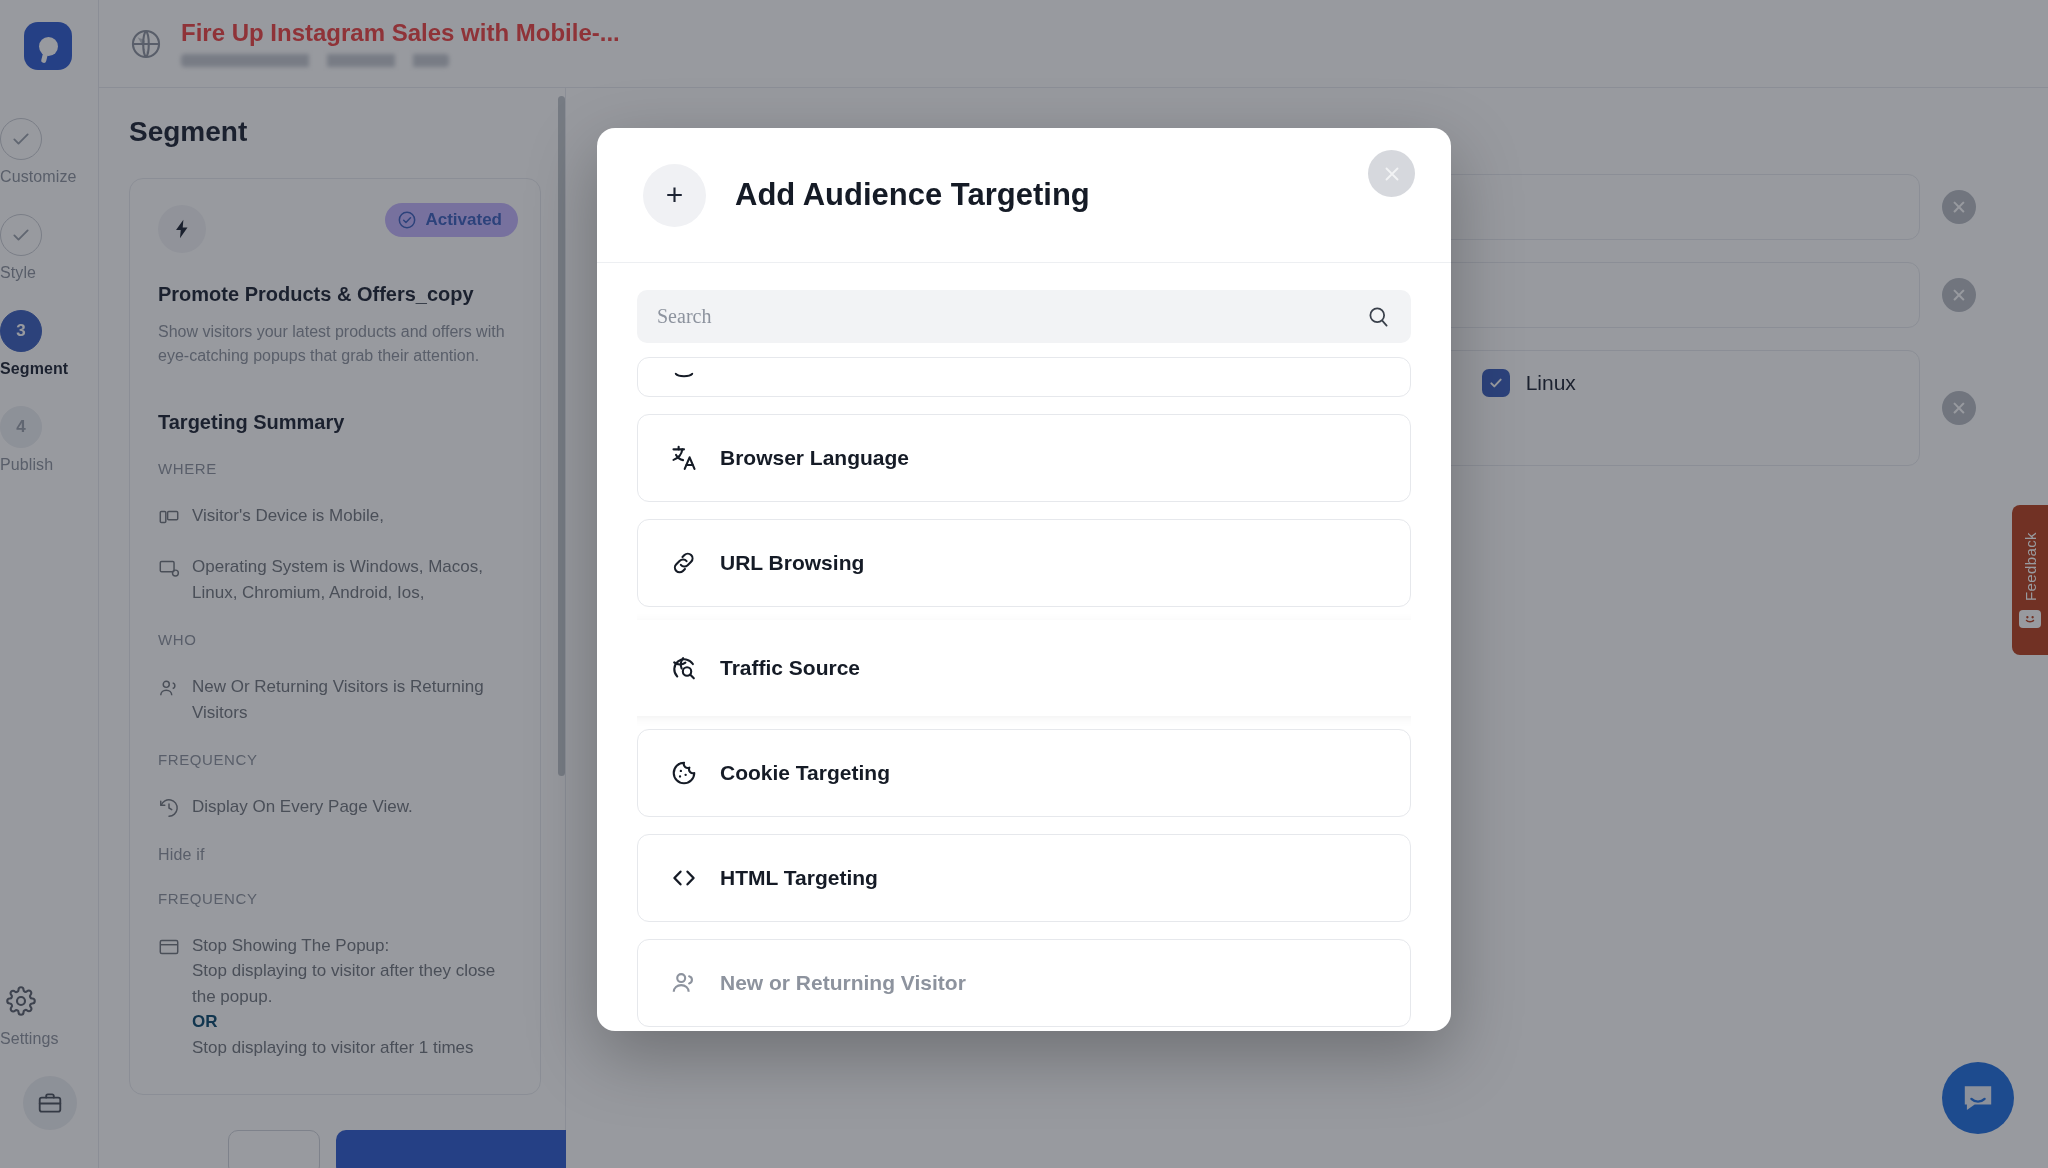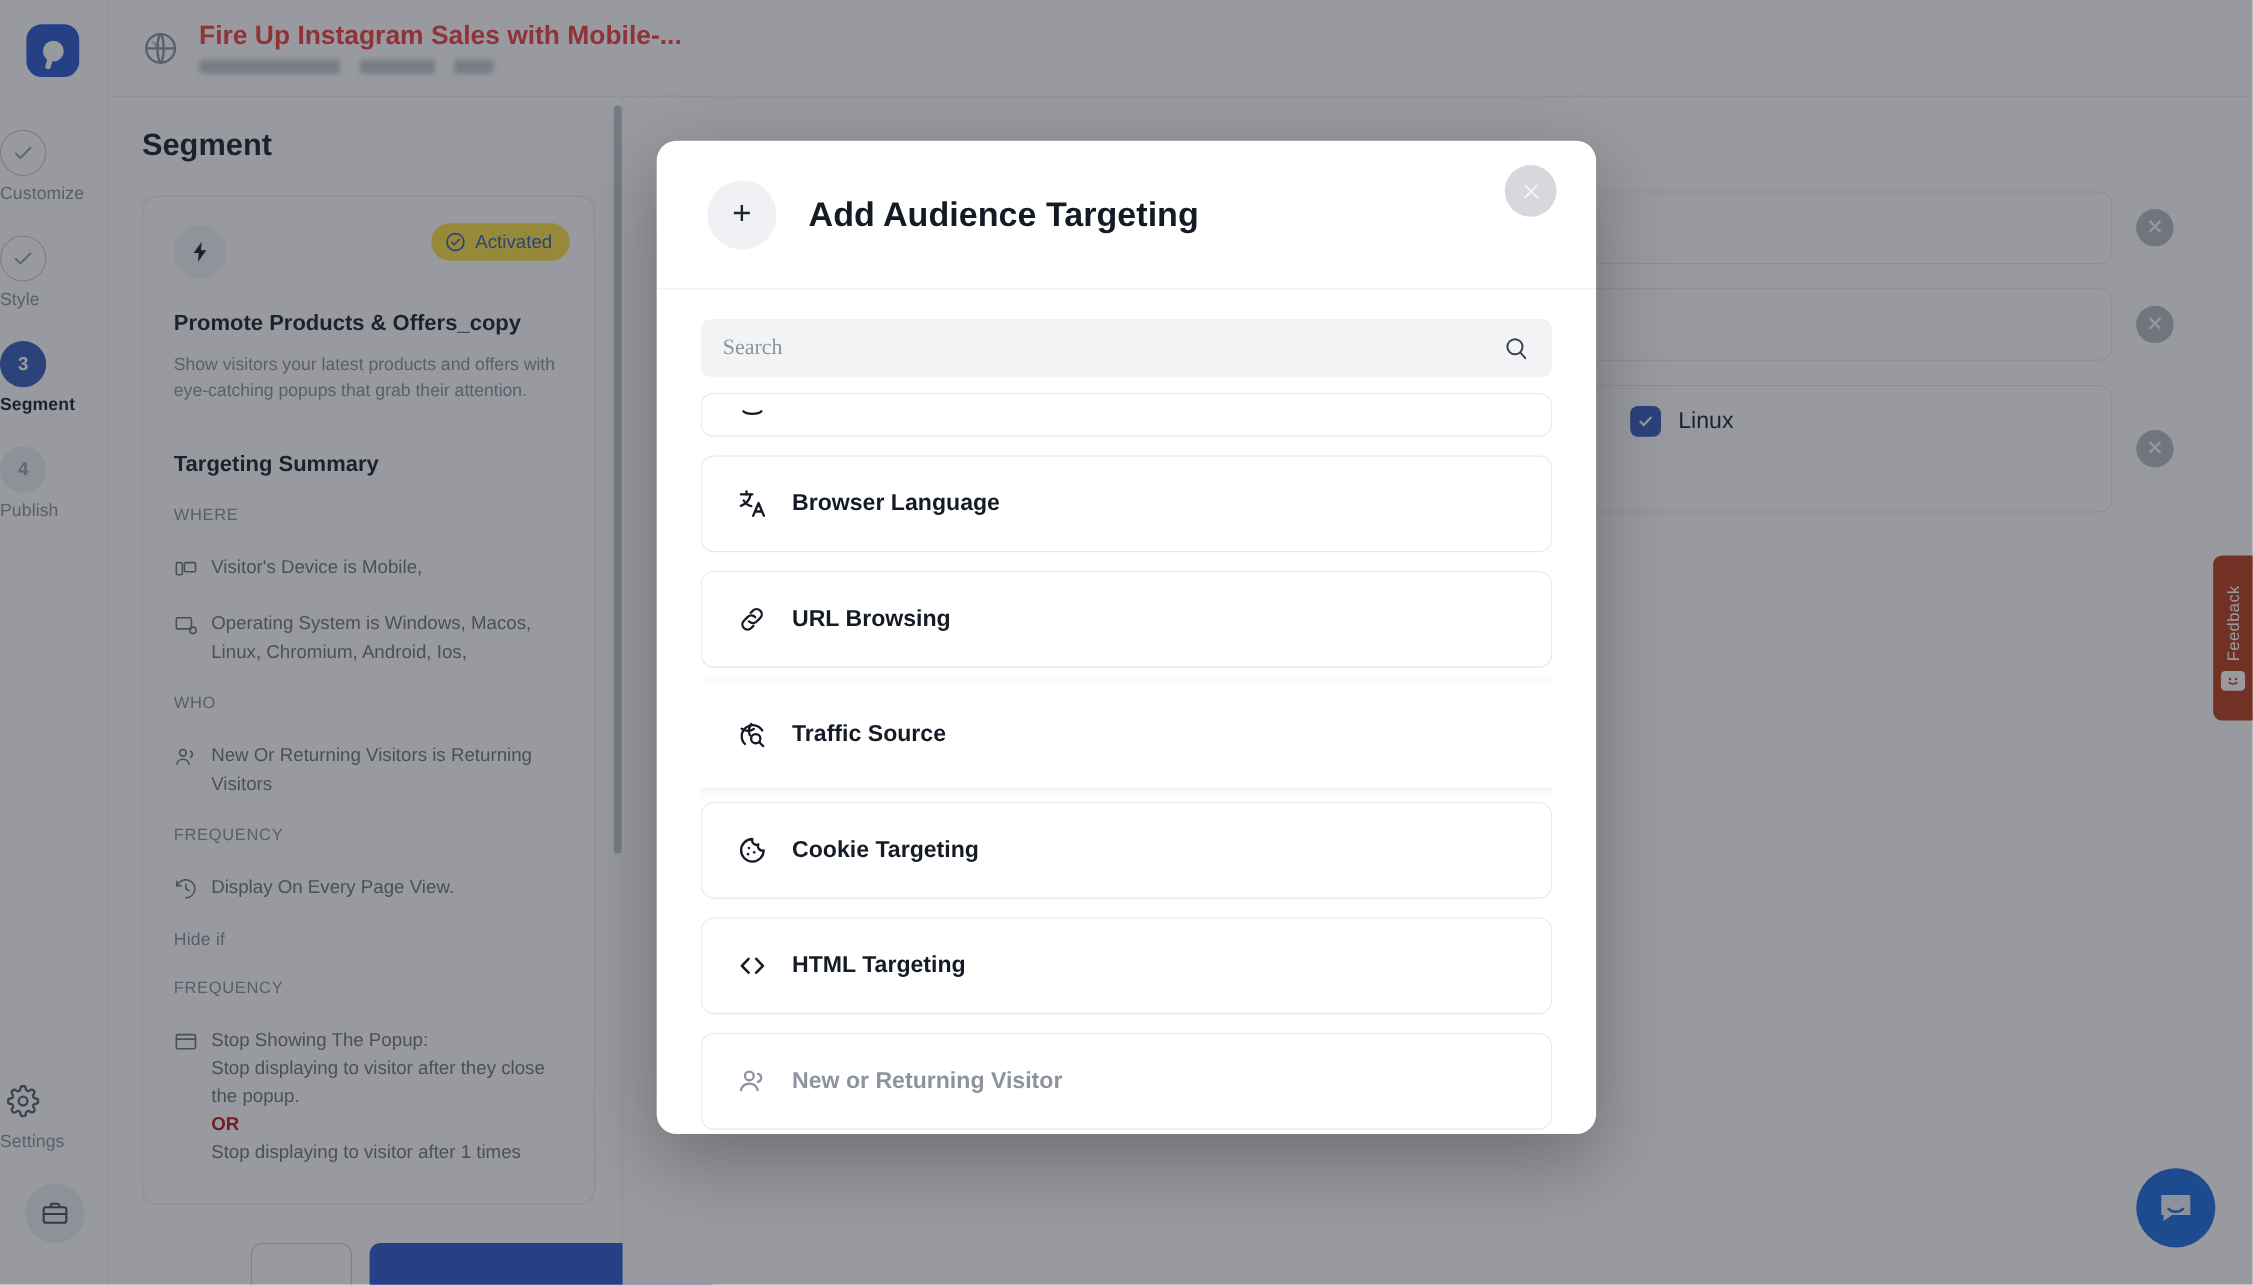--- a/index.html
+++ b/index.html
@@ -104,43 +104,43 @@
     padding: 26px 28px 34px 28px; position: relative;
     width: 412px;
   }
   .bolt-circle {
     width: 48px; height: 48px; border-radius: 50%; background: #f2f3f6;
     display: flex; align-items: center; justify-content: center;
   }
   .activated-pill {
     position: absolute; right: 22px; top: 24px;
     display: flex; align-items: center; gap: 8px;
-    background: #fde047; color: #3b5fbd;
+    background: #c4b5fd; color: #3b5fbd;
     border-radius: 999px; padding: 7px 16px 7px 12px;
-    font-size: 17px; font-weight: 400;
+    font-size: 17px; font-weight: 700;
   }
   .card-h {
     margin-top: 30px; font-size: 20px; font-weight: 700; color: #1d2433;
   }
   .card-p {
     margin-top: 14px; font-size: 16px; line-height: 1.52; color: #8d939e; max-width: 348px;
   }
   .sec-title { margin-top: 42px; font-size: 20px; font-weight: 700; color: #1d2433; }
   .grp-label {
     margin-top: 26px; font-size: 15px; letter-spacing: .6px;
     color: #8d939e; text-transform: uppercase;
   }
   .grp-label.mixed { text-transform: none; letter-spacing: .2px; font-size: 16px; }
   .rule {
     margin-top: 26px; display: flex; gap: 12px; align-items: flex-start;
     font-size: 17px; line-height: 1.5; color: #72777f;
   }
   .rule .ri { flex: none; width: 22px; height: 22px; margin-top: 3px; }
   .rule .rt { max-width: 330px; }
-  .rule .or-word { color: #b91c1c; font-weight: 700; }
+  .rule .or-word { color: #0c4a6e; font-weight: 700; }
 
   .footer-btns {
     position: absolute; left: 129px; bottom: -8px;
     display: flex; gap: 16px;
   }
   .btn-ghost {
     width: 92px; height: 46px; border-radius: 10px;
     border: 1px solid #cfd3da; background: #fff;
   }
   .btn-primary {

